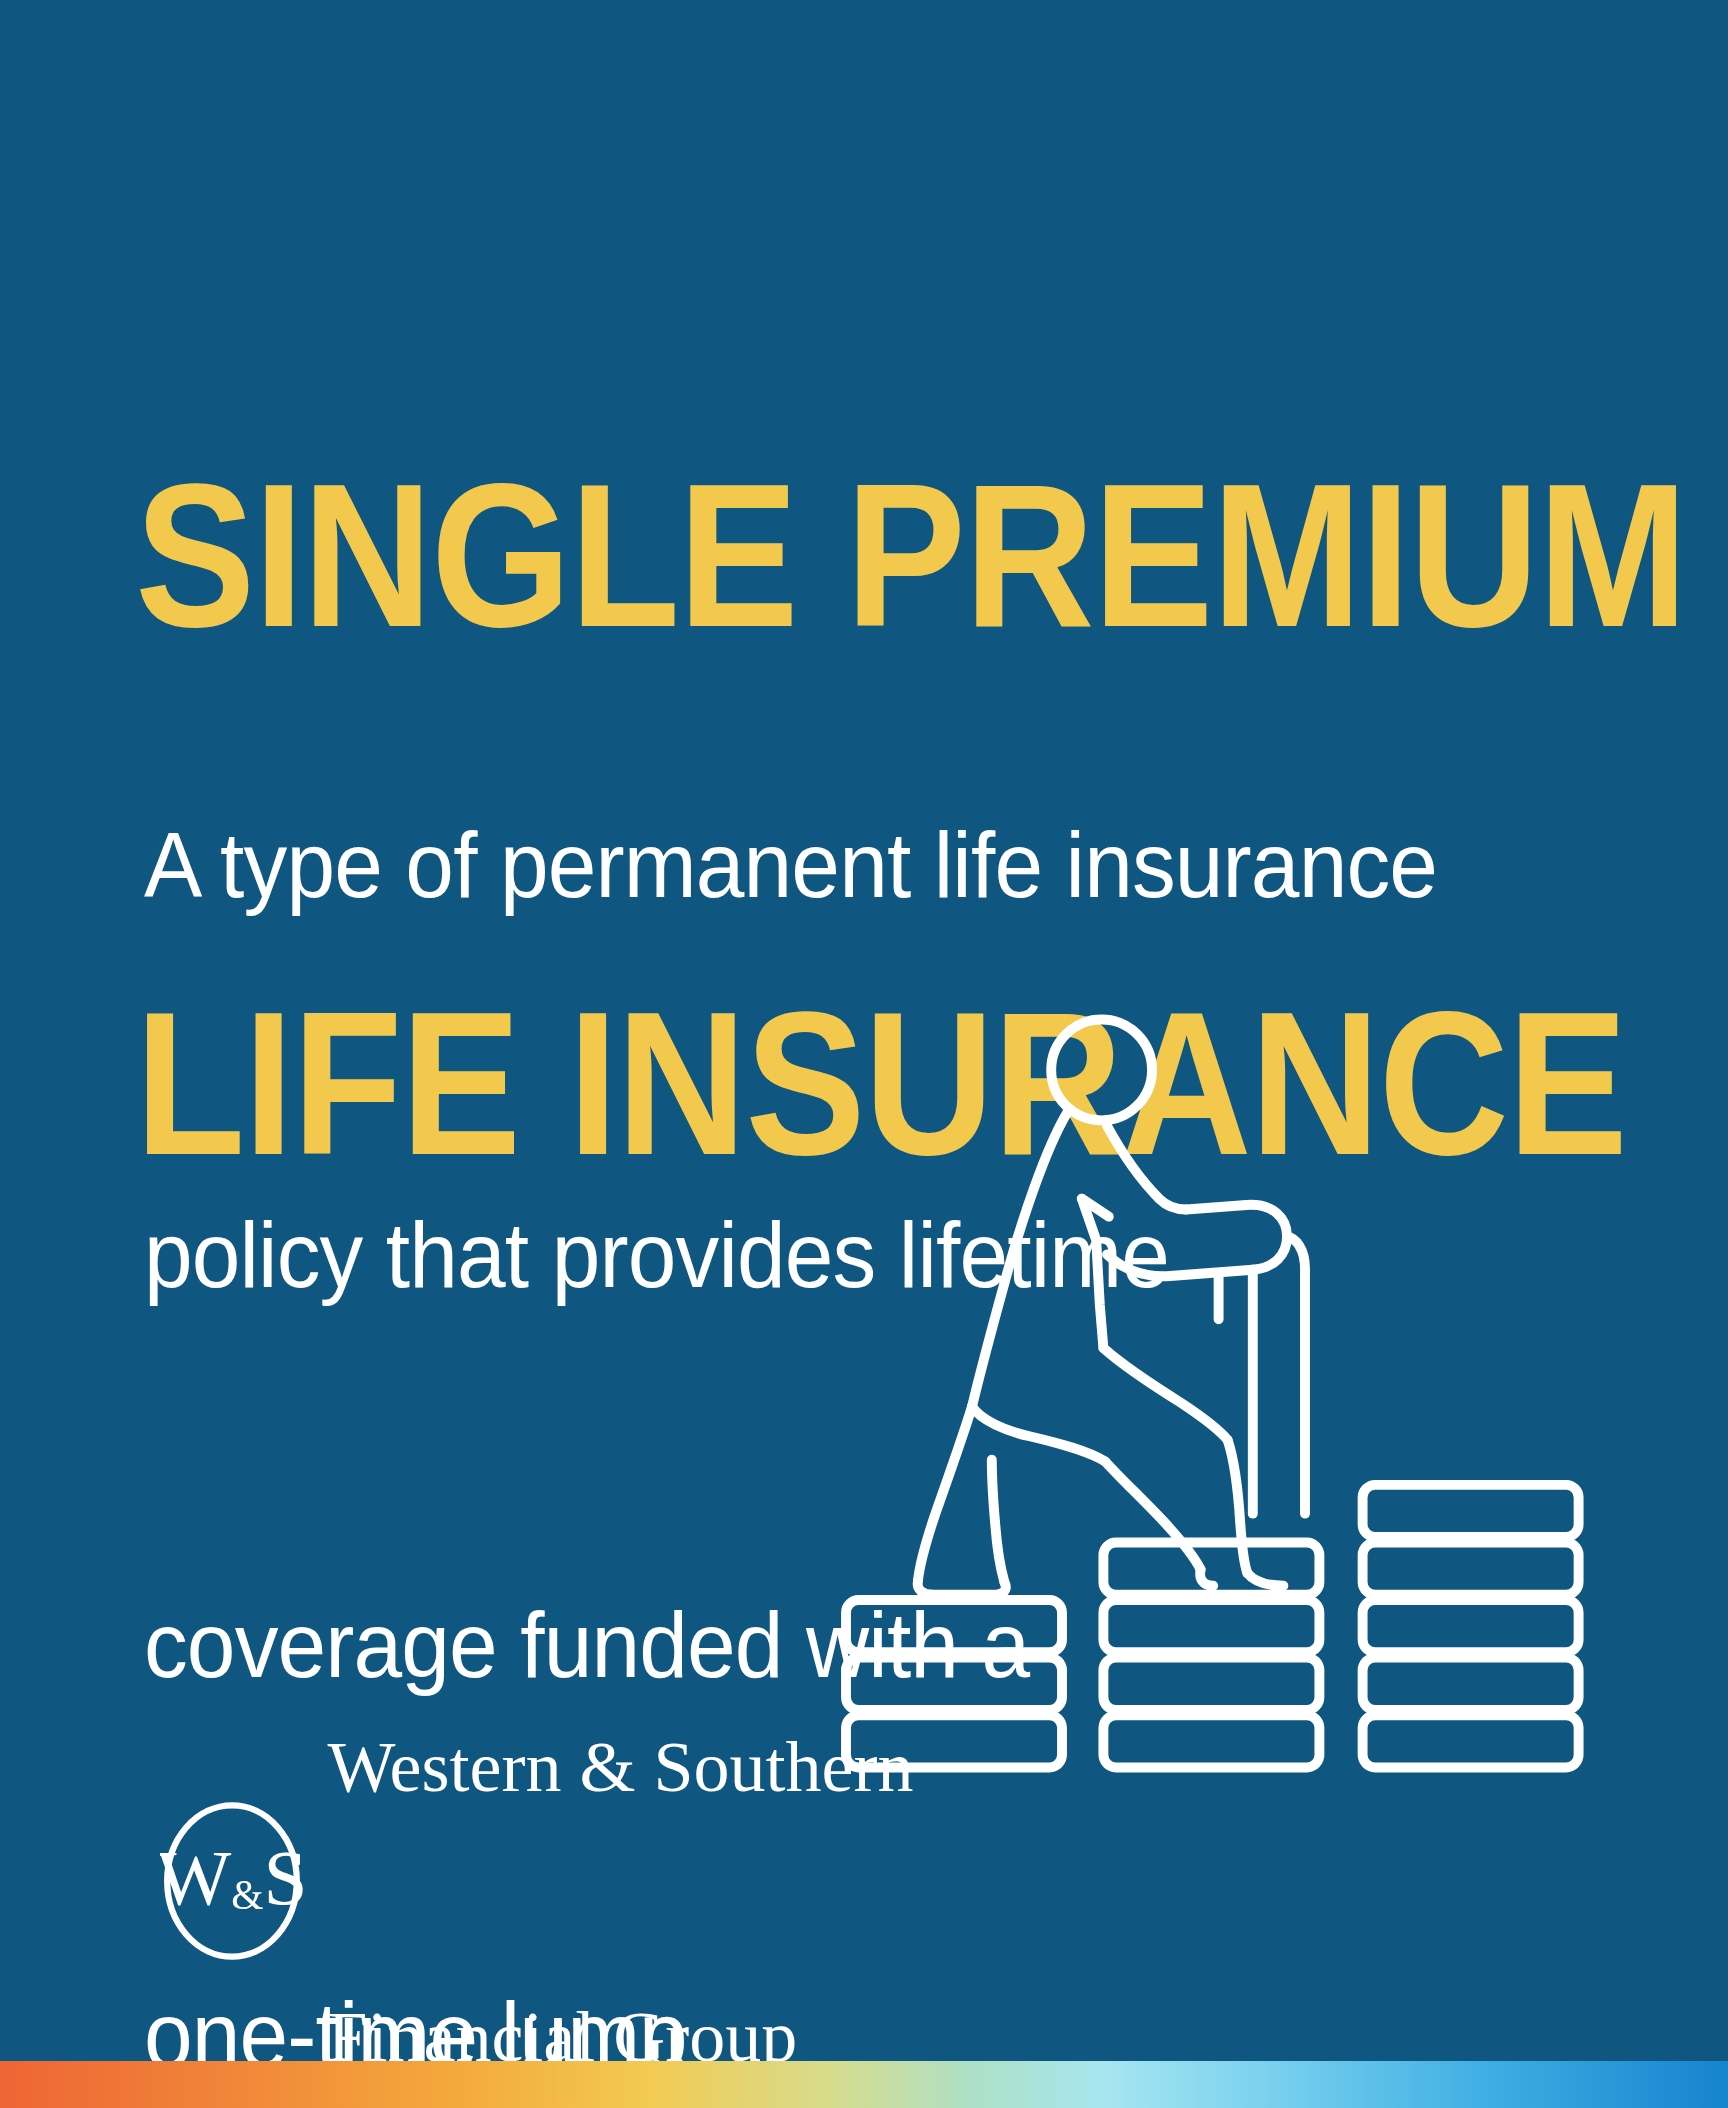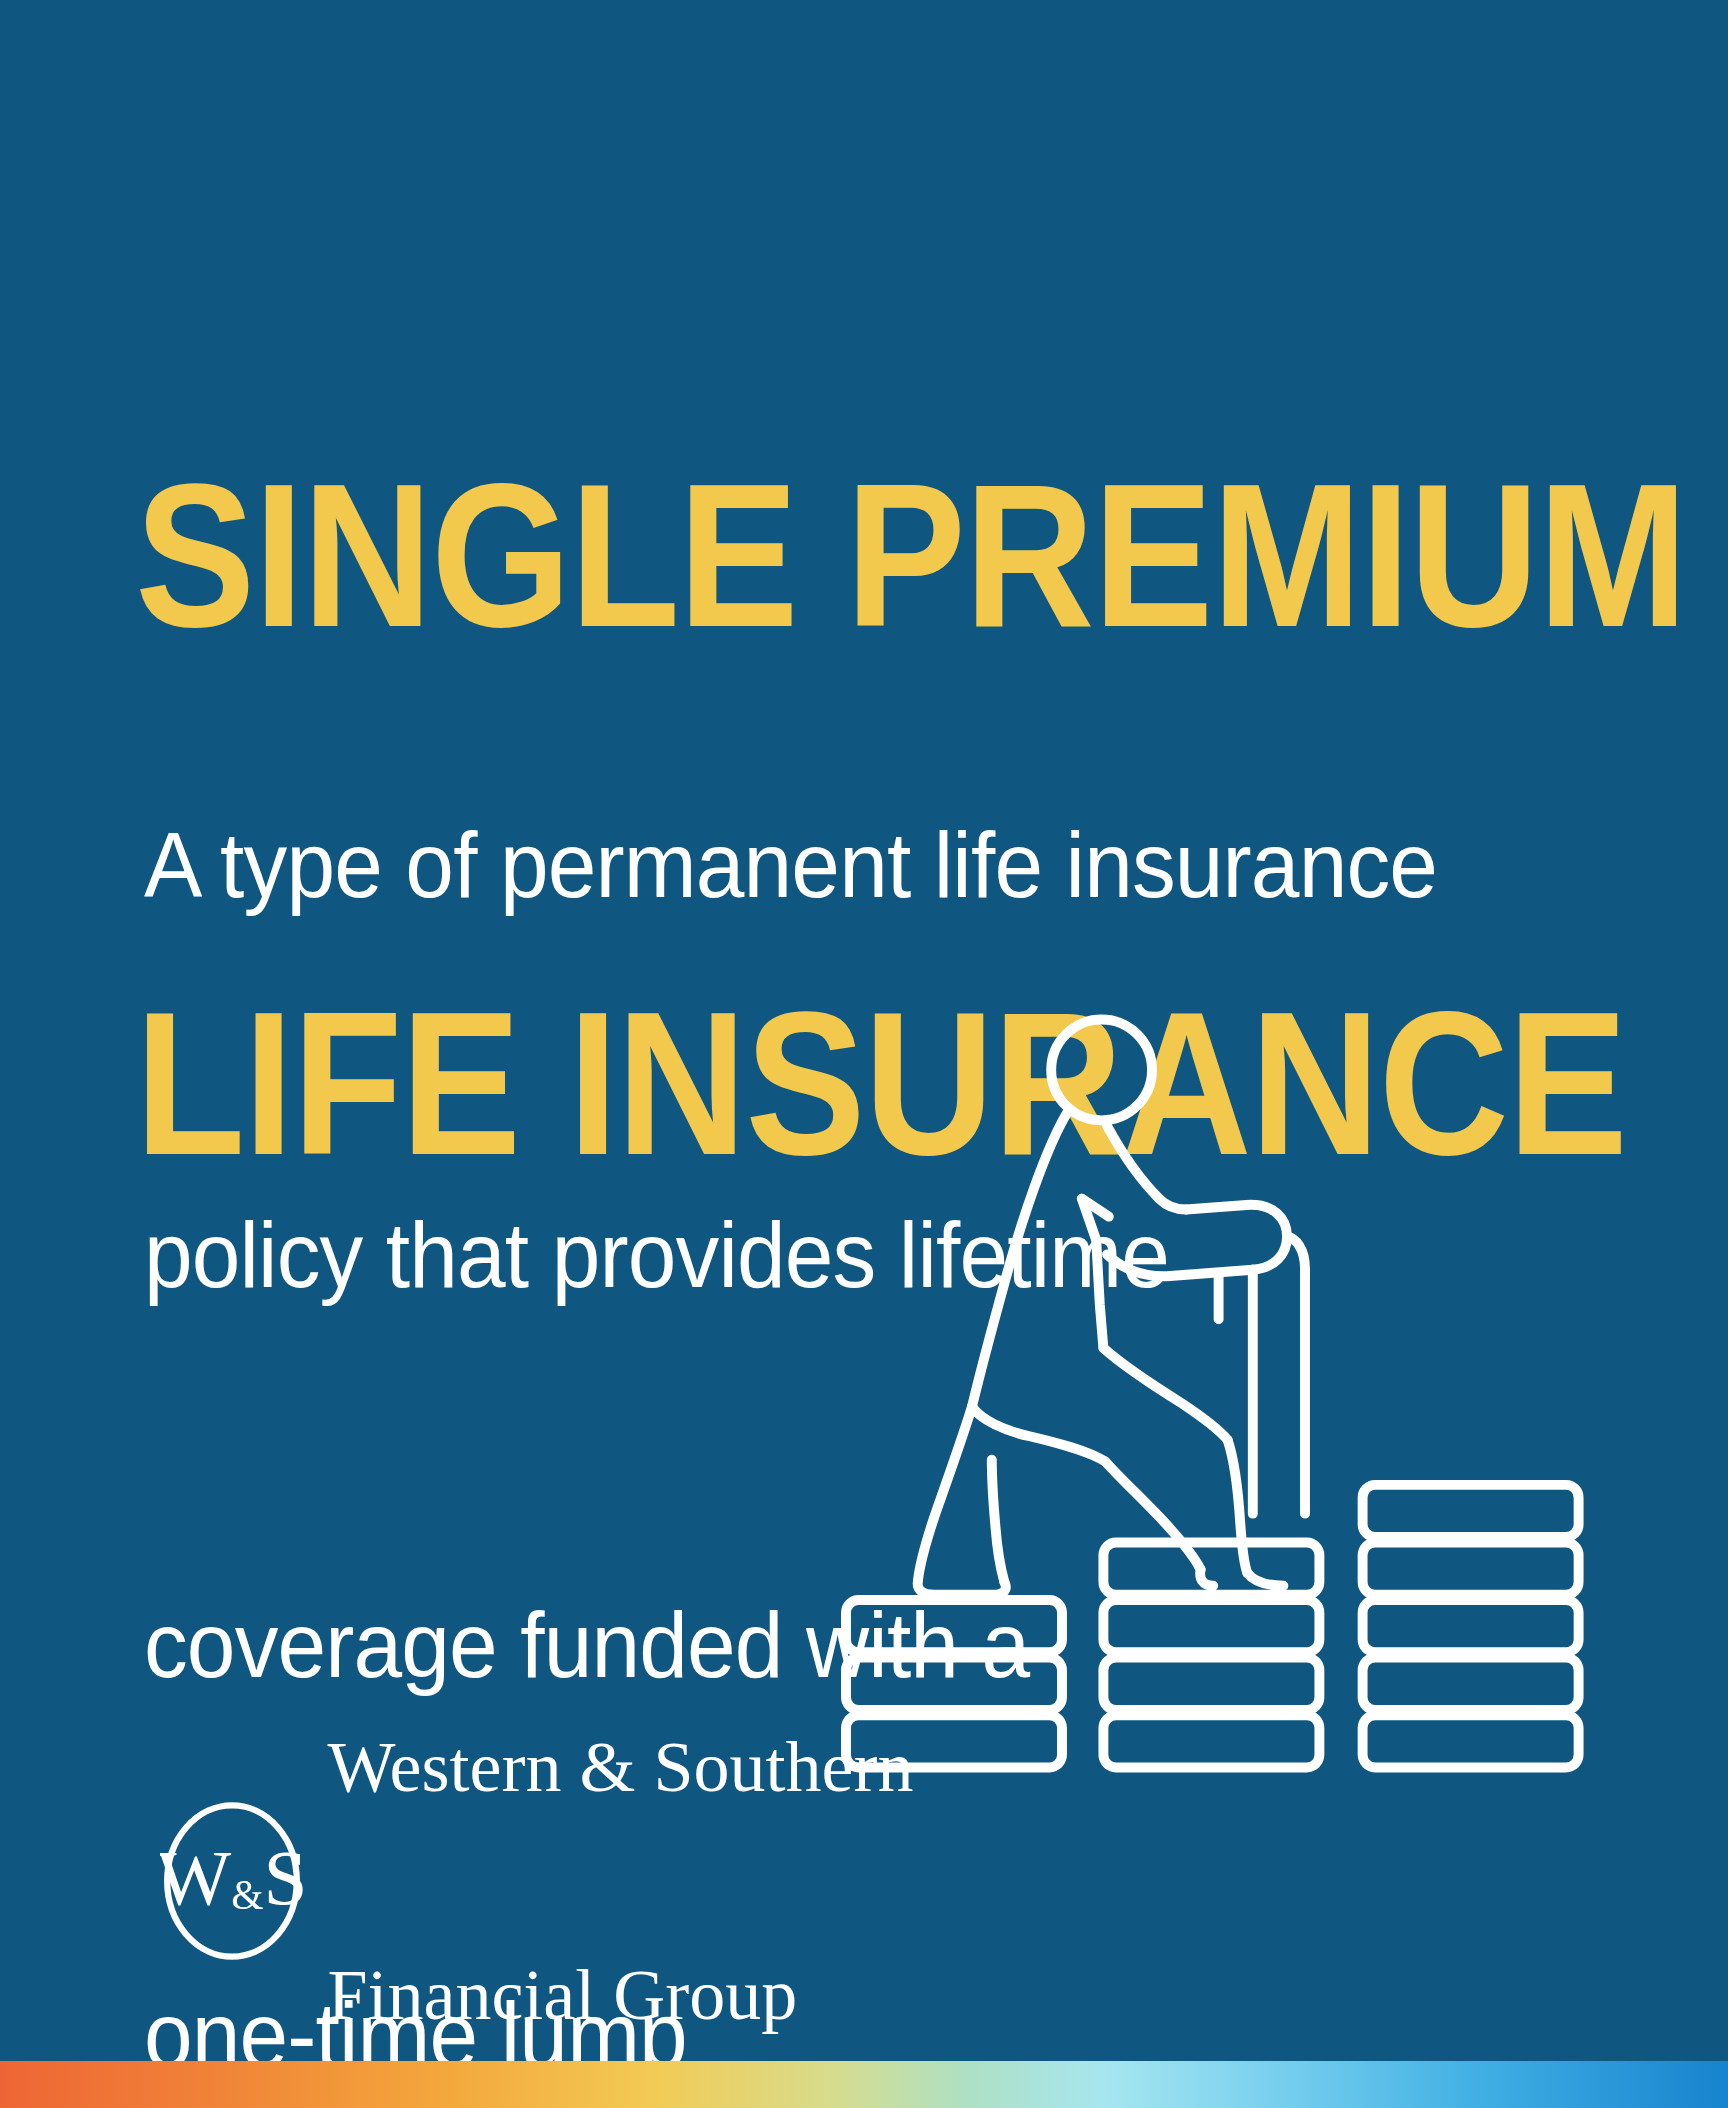--- a/index.html
+++ b/index.html
@@ -79,21 +79,21 @@
   .logo-mark { width: 144px; height: 162px; flex: 0 0 auto; text-align: center; }
   .logo-mark svg { display: block; width: 100%; height: 100%; }
   .logo-words {
     color: #FFFFFF;
     font-family: "Liberation Serif", serif;
     font-size: 72px;
     line-height: 76px;
     letter-spacing: 0px;
     white-space: pre;
   }
-  .logo-word-line { display: block; }
+  .logo-word-line { display: block; margin-top: 42px; }
 
   
   .gradient-bar {
     position: absolute;
     left: 0;
     bottom: 0;
     width: 1728px;
     height: 47px;
     background: linear-gradient(
       to right,

